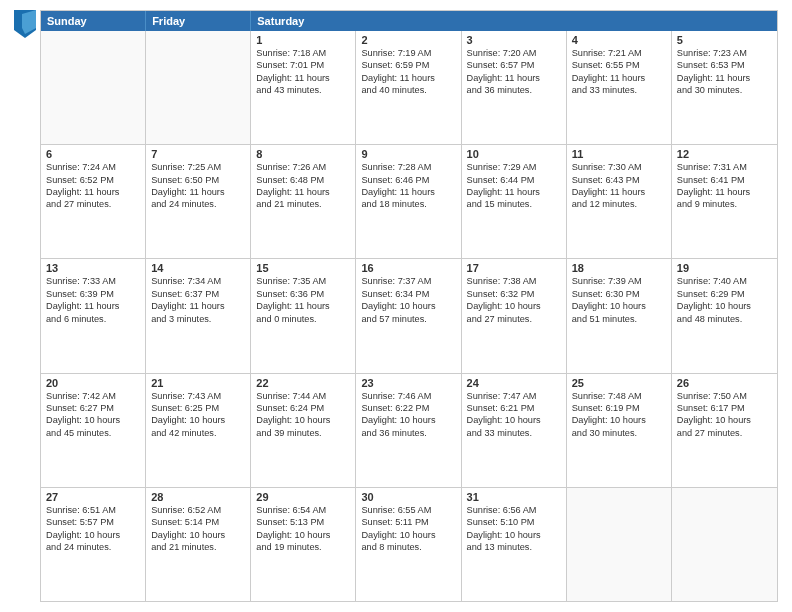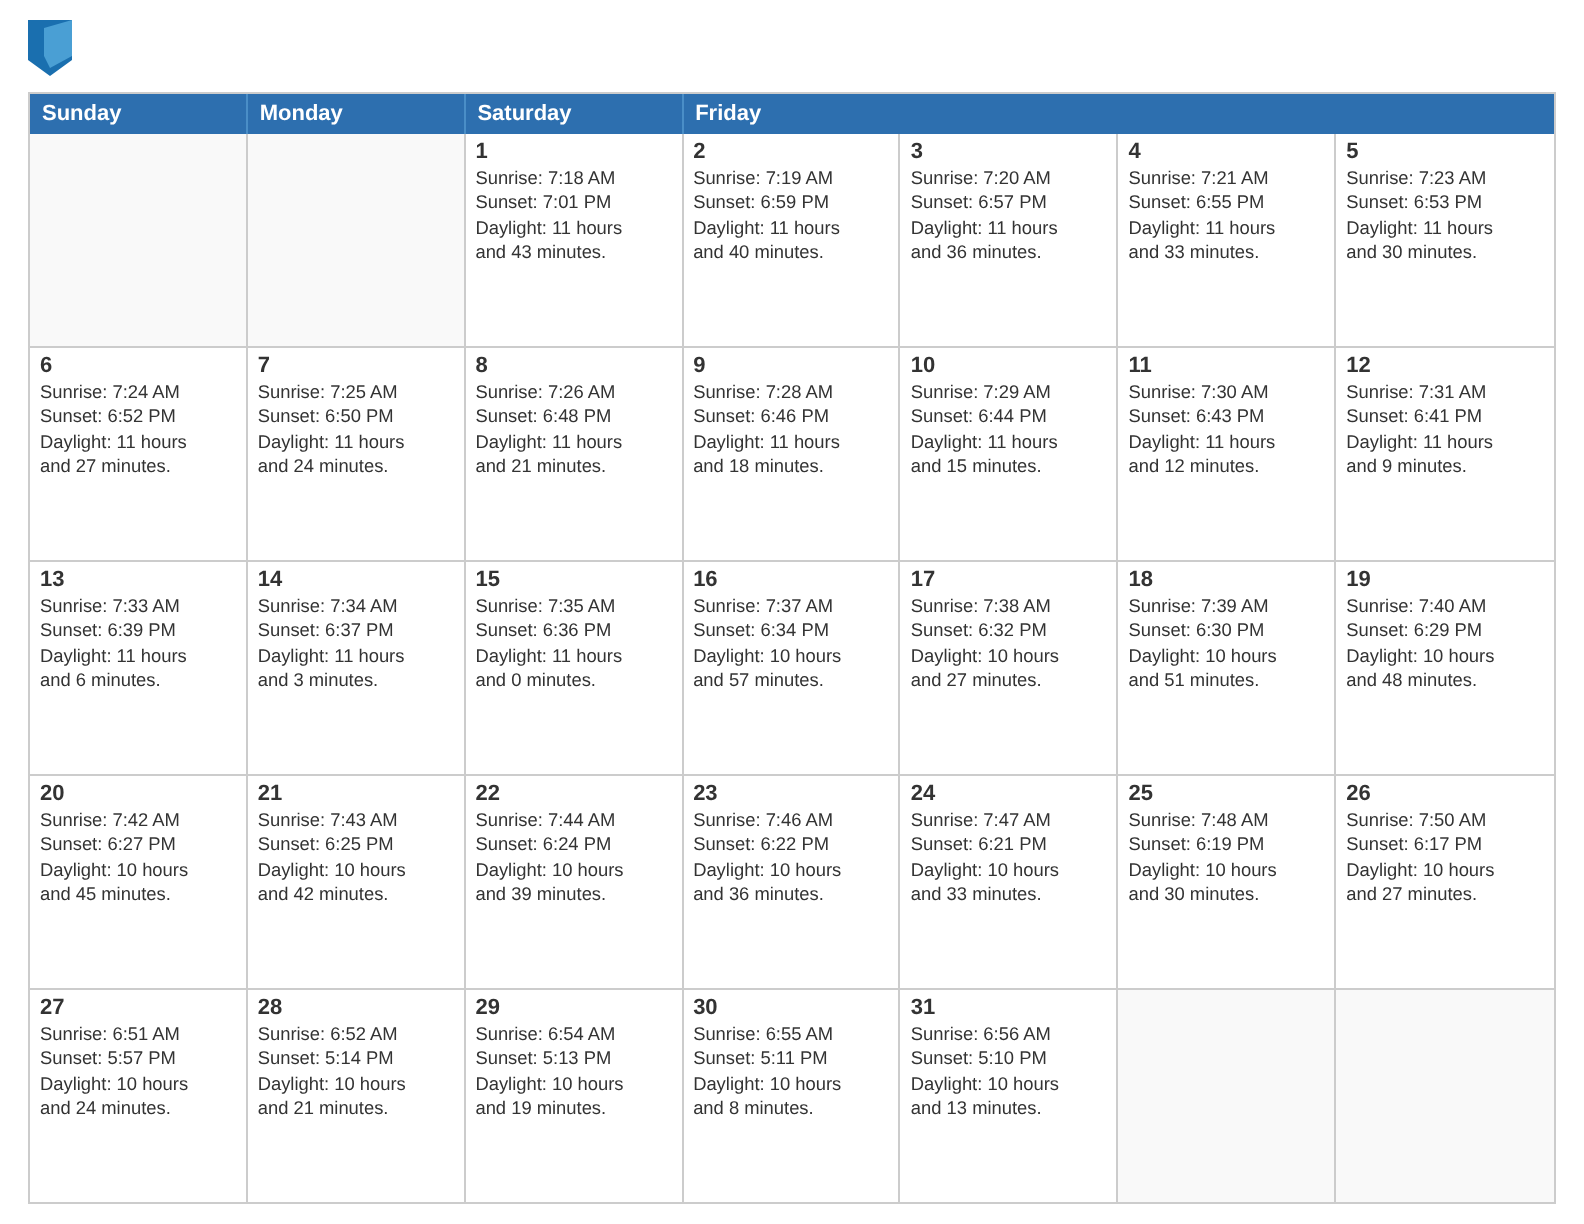--- a/index.html
+++ b/index.html
@@ -9,21 +9,21 @@
       background: #fff;
       font-family: Arial, sans-serif;
       font-size: 11px;
       overflow: hidden;
     }
     .page {
       width: 792px;
       height: 612px;
       padding: 10px 14px 10px 14px;
       display: flex;
-      flex-direction: column;
+      flex-direction: row;
     }
     .header {
       display: flex;
       justify-content: space-between;
       align-items: flex-start;
       margin-bottom: 8px;
     }
     .logo {
       display: flex;
       align-items: center;
@@ -129,23 +129,22 @@
     </div>
     <div class="title-block">
       <div class="month-title"></div>
       <div class="location"></div>
     </div>
   </div>
 
   <div class="calendar">
     <div class="cal-header-row">
     <div class="cal-header-cell">Sunday</div>
-        <div class="cal-header-cell">Monday</div>
+        <div class="cal-header-cell">Friday</div>
         <div class="cal-header-cell">Saturday</div>
-        <div class="cal-header-cell">Friday</div>
       </div>
     <div class="cal-body">
     <div class="cal-row">
           <div class="cal-cell empty"></div>
           <div class="cal-cell empty"></div>
           <div class="cal-cell">
             <span class="day-num">1</span>
             <span class="cell-line">Sunrise: 7:18 AM</span>
             <span class="cell-line">Sunset: 7:01 PM</span>
             <span class="cell-line">Daylight: 11 hours</span>

